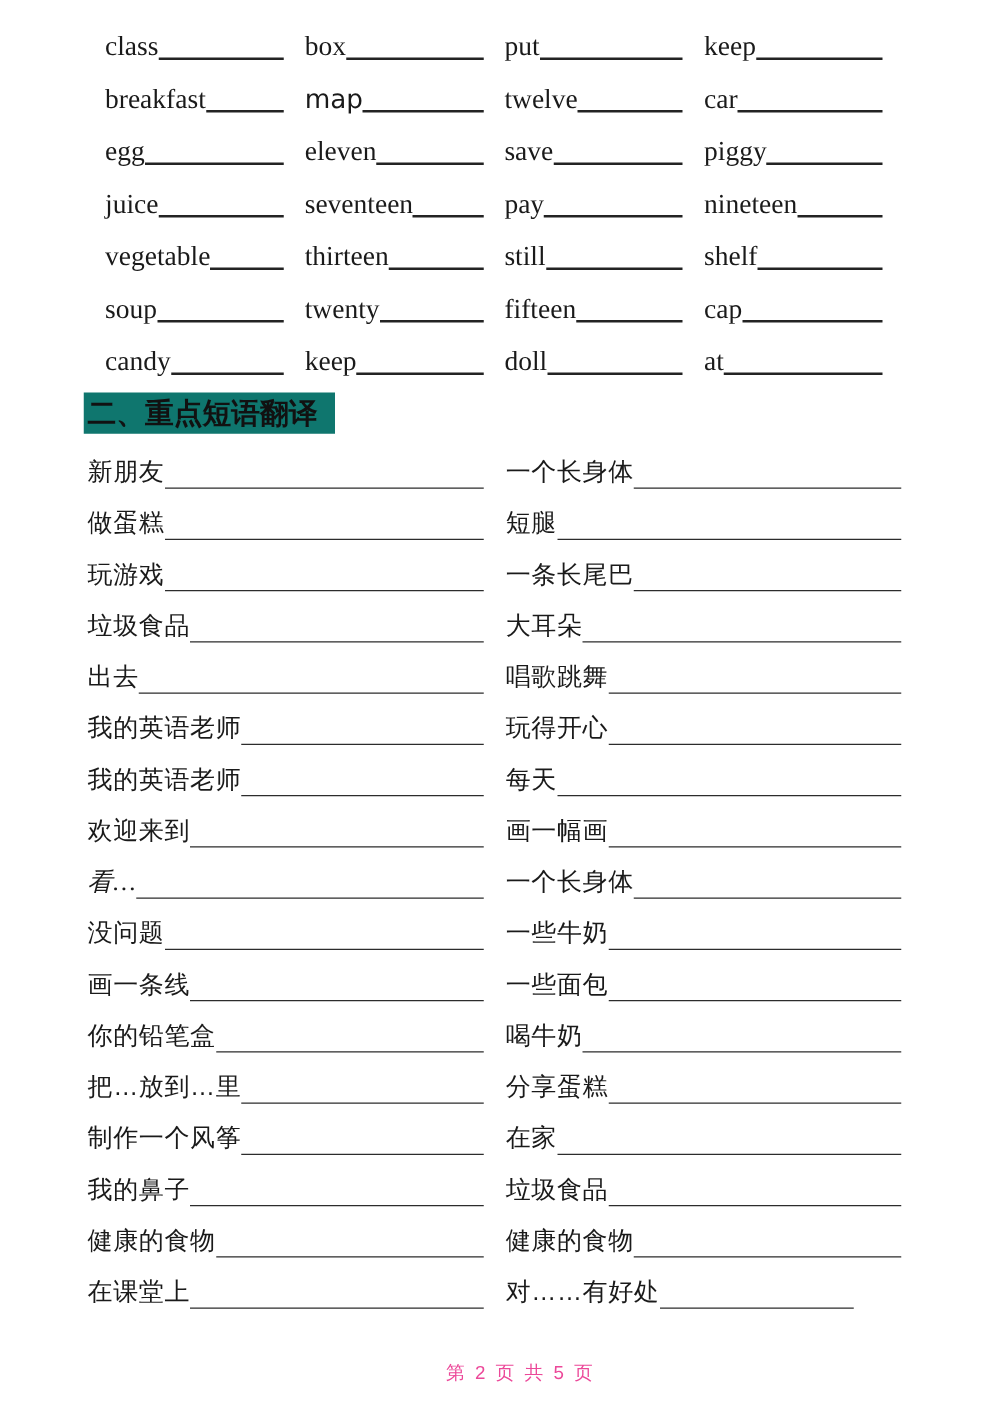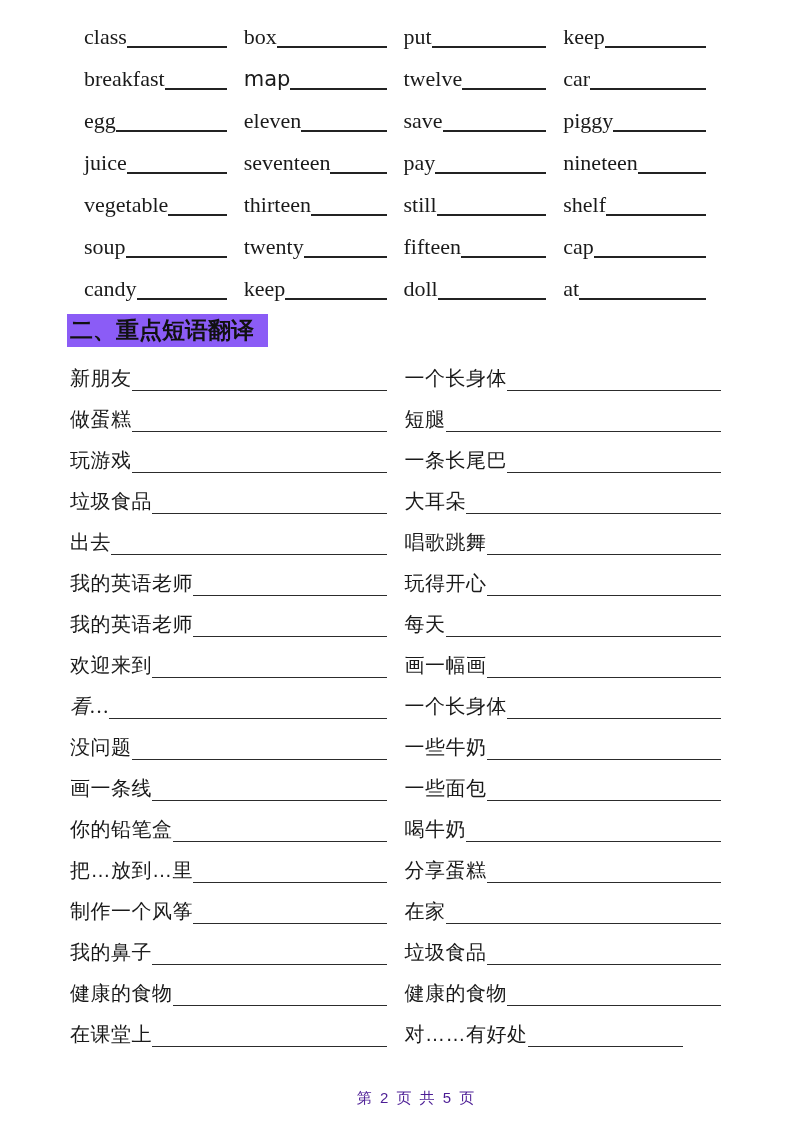--- a/index.html
+++ b/index.html
@@ -45,21 +45,21 @@
     flex: 1 1 auto;
     border-bottom: 2px solid #232323;
     transform: translateY(-10px);
     min-width: 10px;
   }
 
   
   .sec2-heading {
     margin: 4px 0 0 13px;
     display: inline-block;
-    background: #8b5cf6;
+    background: #0f766e;
     font-family: "Liberation Serif", serif;
     font-weight: bold;
     font-size: 23px;
     line-height: 33px;
     padding: 0 14px 0 3px;
     color: #111;
   }
 
   
   .s2-grid {
@@ -97,21 +97,21 @@
   
   .footer {
     position: absolute;
     left: 0;
     right: 0;
     bottom: 14px;
     text-align: center;
     font-family: "Liberation Sans", "DejaVu Sans", sans-serif;
     font-size: 15px;
     letter-spacing: 2px;
-    color: #4c1d95;
+    color: #ec4899;
     margin-left: 40px;
   }
 </style>
 </head>
 <body>
 
 <div class="page">
 
   <div class="s1-grid" id="s1-grid">
       <div class="cell">

